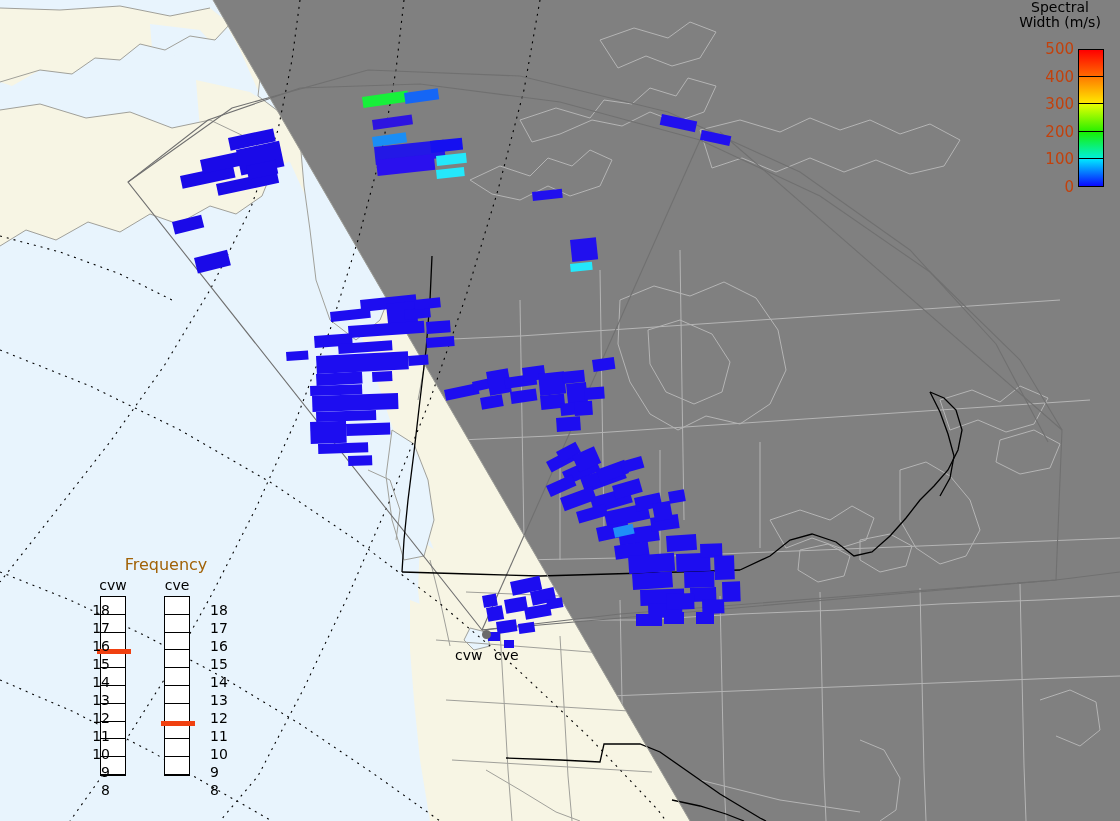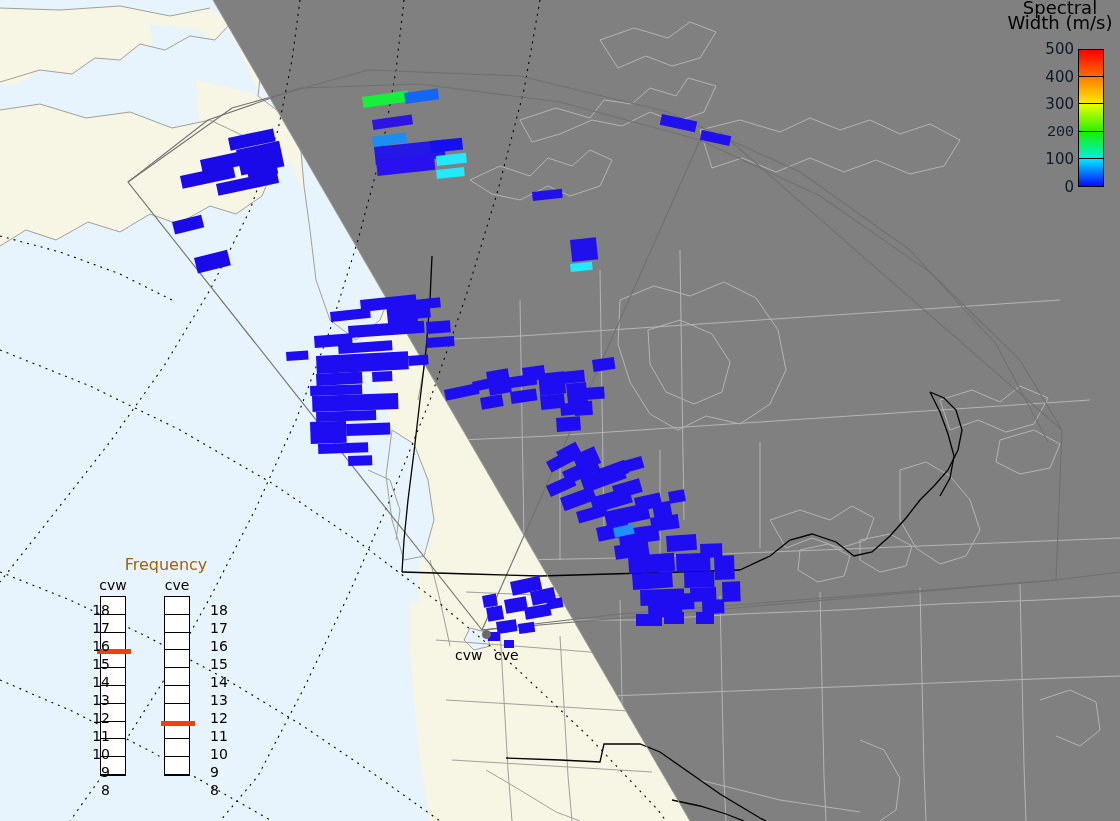--- a/index.html
+++ b/index.html
@@ -8,27 +8,27 @@
   #stage svg.layer{position:absolute;left:0;top:0;width:1120px;height:821px;}
 
   
   #timestamp{position:absolute;left:6px;top:4px;z-index:40;color:#000;
     font-family:"DejaVu Sans", sans-serif;font-size:15px;line-height:15px;white-space:pre;}
   #timestamp div{letter-spacing:0px;}
 
   
   #colorbar-panel{position:absolute;left:1000px;top:0px;width:120px;height:200px;z-index:40;}
   #cb-title{position:absolute;left:0;top:0;width:120px;text-align:center;color:#000;
-    font-size:18px;line-height:15px;}
+    font-size:14px;line-height:15px;}
   #cb-bar{position:absolute;left:78px;top:49px;width:26px;height:138px;border:1px solid #000;
     box-sizing:border-box;}
   #cb-bar .seg{width:100%;height:20%;border-bottom:1px solid #000;box-sizing:border-box;}
   #cb-bar .seg:last-child{border-bottom:none;}
   #cb-ticks{position:absolute;left:18px;top:40px;width:56px;height:160px;}
-  #cb-ticks span{position:absolute;right:0;font-size:15px;line-height:15px;color:#0f172a;
+  #cb-ticks span{position:absolute;right:0;font-size:15px;line-height:15px;color:#c2410c;
     text-align:right;white-space:nowrap;}
 
   
   #freq-panel{position:absolute;left:86px;top:556px;width:160px;height:240px;z-index:40;}
   #freq-title{position:absolute;left:0;top:0;width:160px;text-align:center;font-size:16px;
     line-height:17px;color:#a16207;}
   .gauge-wrap{position:absolute;top:22px;}
   .gauge-label{position:absolute;top:0px;width:44px;text-align:center;font-size:14px;
     line-height:15px;color:#000;}
   .gauge{position:absolute;top:18px;width:26px;height:180px;border:1px solid #000;
@@ -364,21 +364,21 @@
 
   <div id="colorbar-panel">
     <div id="cb-title">
       <div>Spectral</div>
       <div>Width (m/s)</div>
     </div>
     <div id="cb-ticks">
         <span style="top: 2px;">500</span>
         <span style="top: 29.6px;">400</span>
         <span style="top: 57.2px; text-align: center;">300</span>
-        <span style="top: 84.8px; font-family: Liberation Mono, monospace;">200</span>
+        <span style="top: 84.8px;">200</span>
         <span style="top: 112.4px;">100</span>
         <span style="top: 140px;">0</span>
       </div>
     <div id="cb-bar">
         <div class="seg" style="background: linear-gradient(rgb(255, 0, 0), rgb(255, 106, 0));"></div>
         <div class="seg" style="background: linear-gradient(rgb(255, 122, 0), rgb(255, 232, 0));"></div>
         <div class="seg" style="background: linear-gradient(rgb(232, 255, 0), rgb(43, 240, 0));"></div>
         <div class="seg" style="background: linear-gradient(rgb(24, 240, 0), rgb(0, 240, 216));"></div>
         <div class="seg" style="background: linear-gradient(rgb(0, 232, 255), rgb(10, 10, 255));"></div>
       </div>

